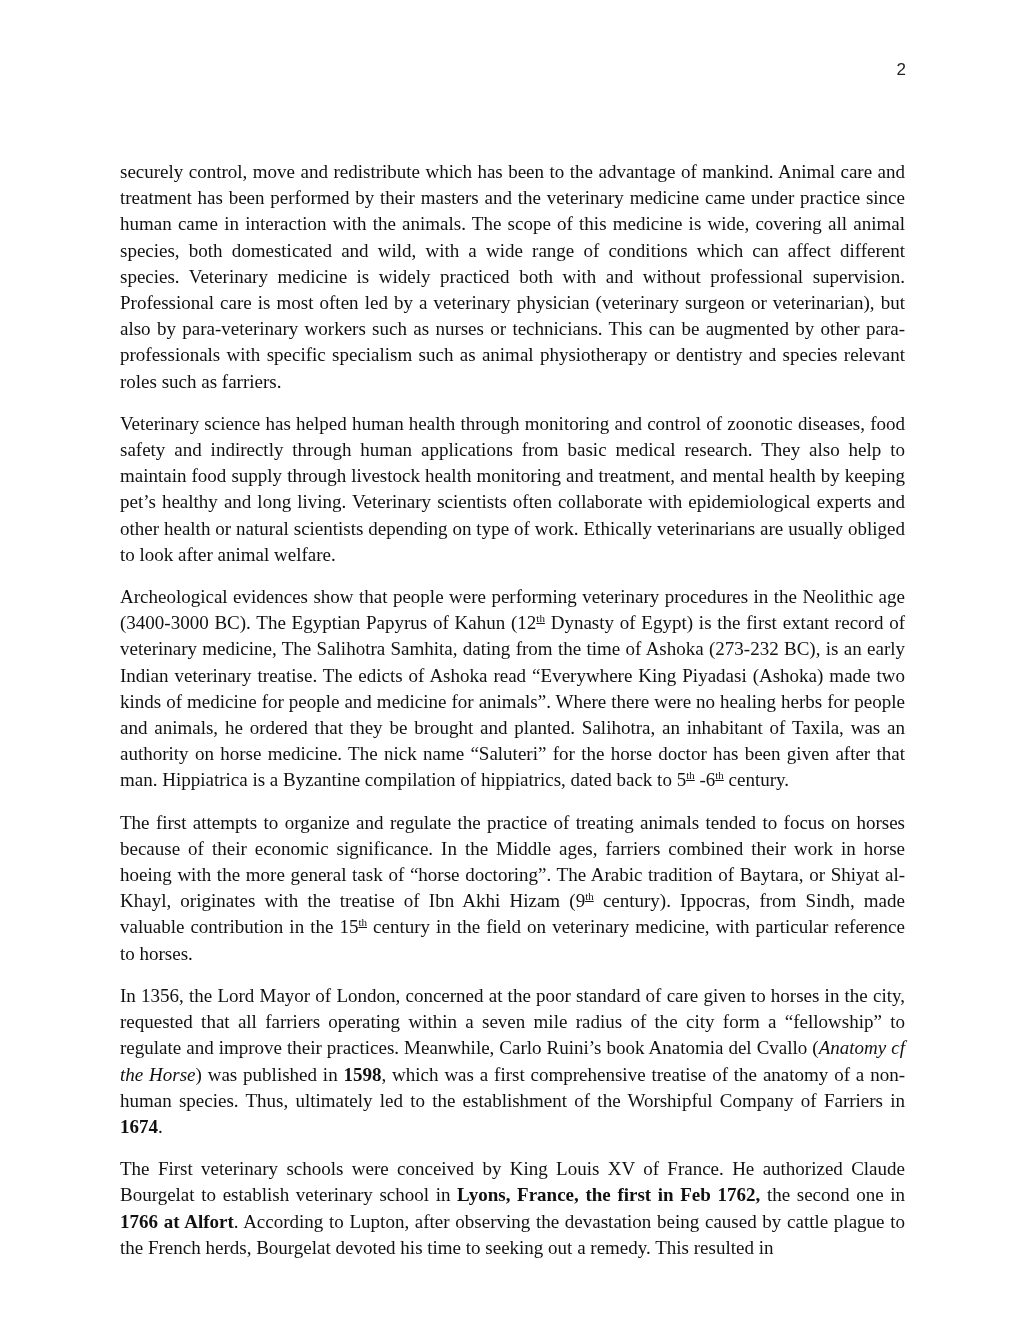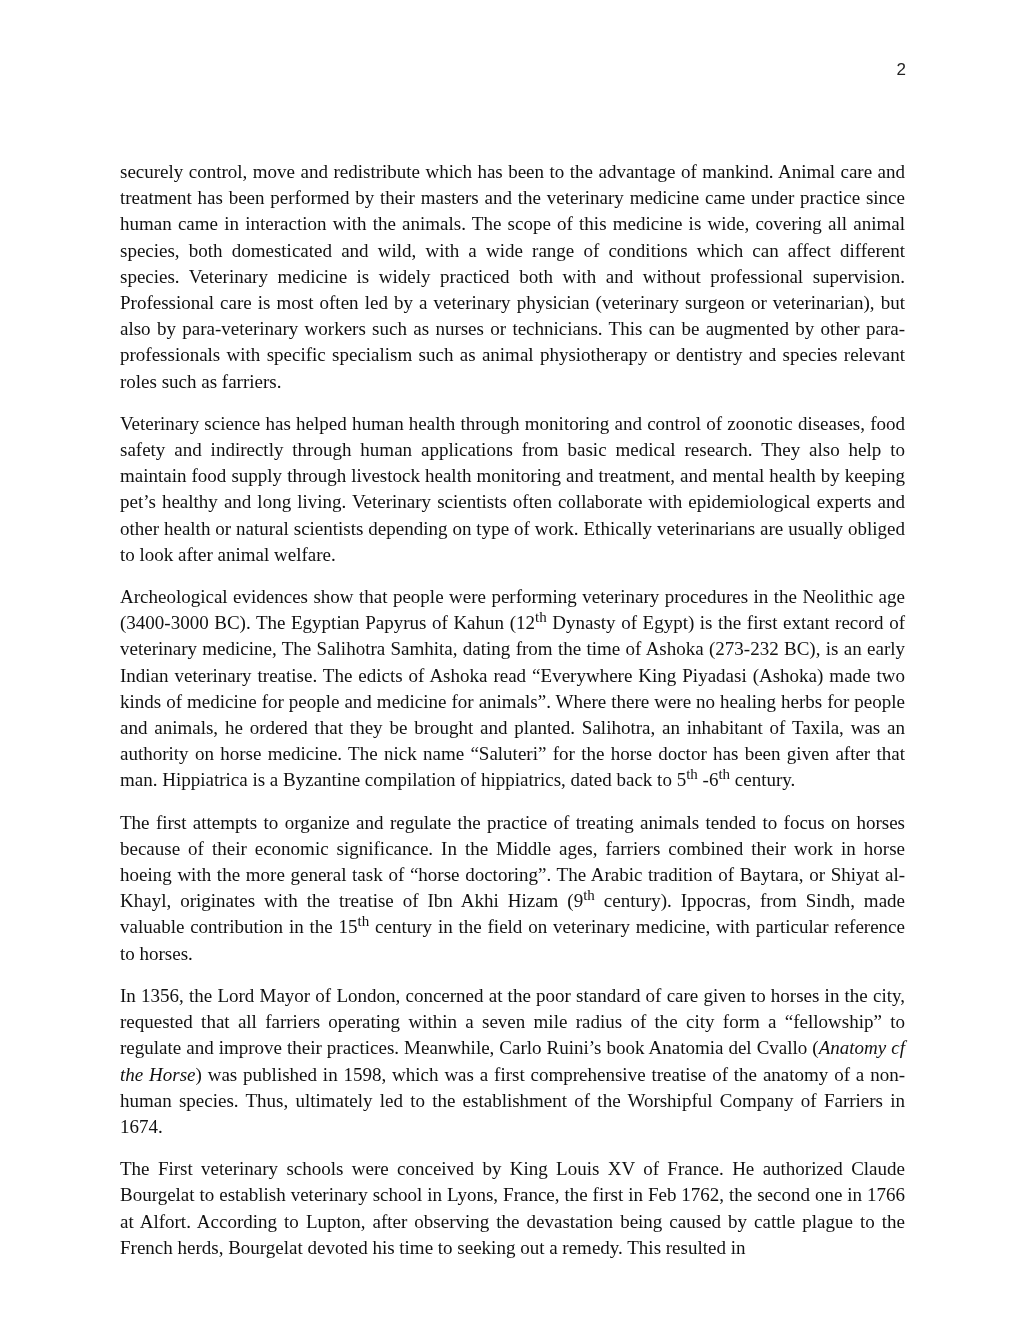--- a/index.html
+++ b/index.html
@@ -12,22 +12,22 @@
       position: absolute; top: 60px; right: 118px;
       font-family: "Liberation Sans", sans-serif; font-size: 17px; color: #222;
     }
     .body-text {
       position: absolute; left: 120px; top: 118px; width: 785px;
       font-family: "Liberation Serif", serif; font-size: 19px; line-height: 26.2px;
       text-align: justify; color: #111111; margin-top: 41px;
     }
     .body-text p { margin: 0 0 16px 0; }
     .body-text p + p { }
-    sup { font-size: 15px; line-height: 0; vertical-align: 7px; }
-    b { font-weight: normal; }
+    sup { font-size: 11px; line-height: 0; vertical-align: 7px; text-decoration: underline; }
+    b { font-weight: bold; }
     i { font-style: italic; }
   </style>
 </head>
 <body>
 
 <div class="page">
   <div class="page-number">2</div>
 
   <div class="body-text">
     <p>

